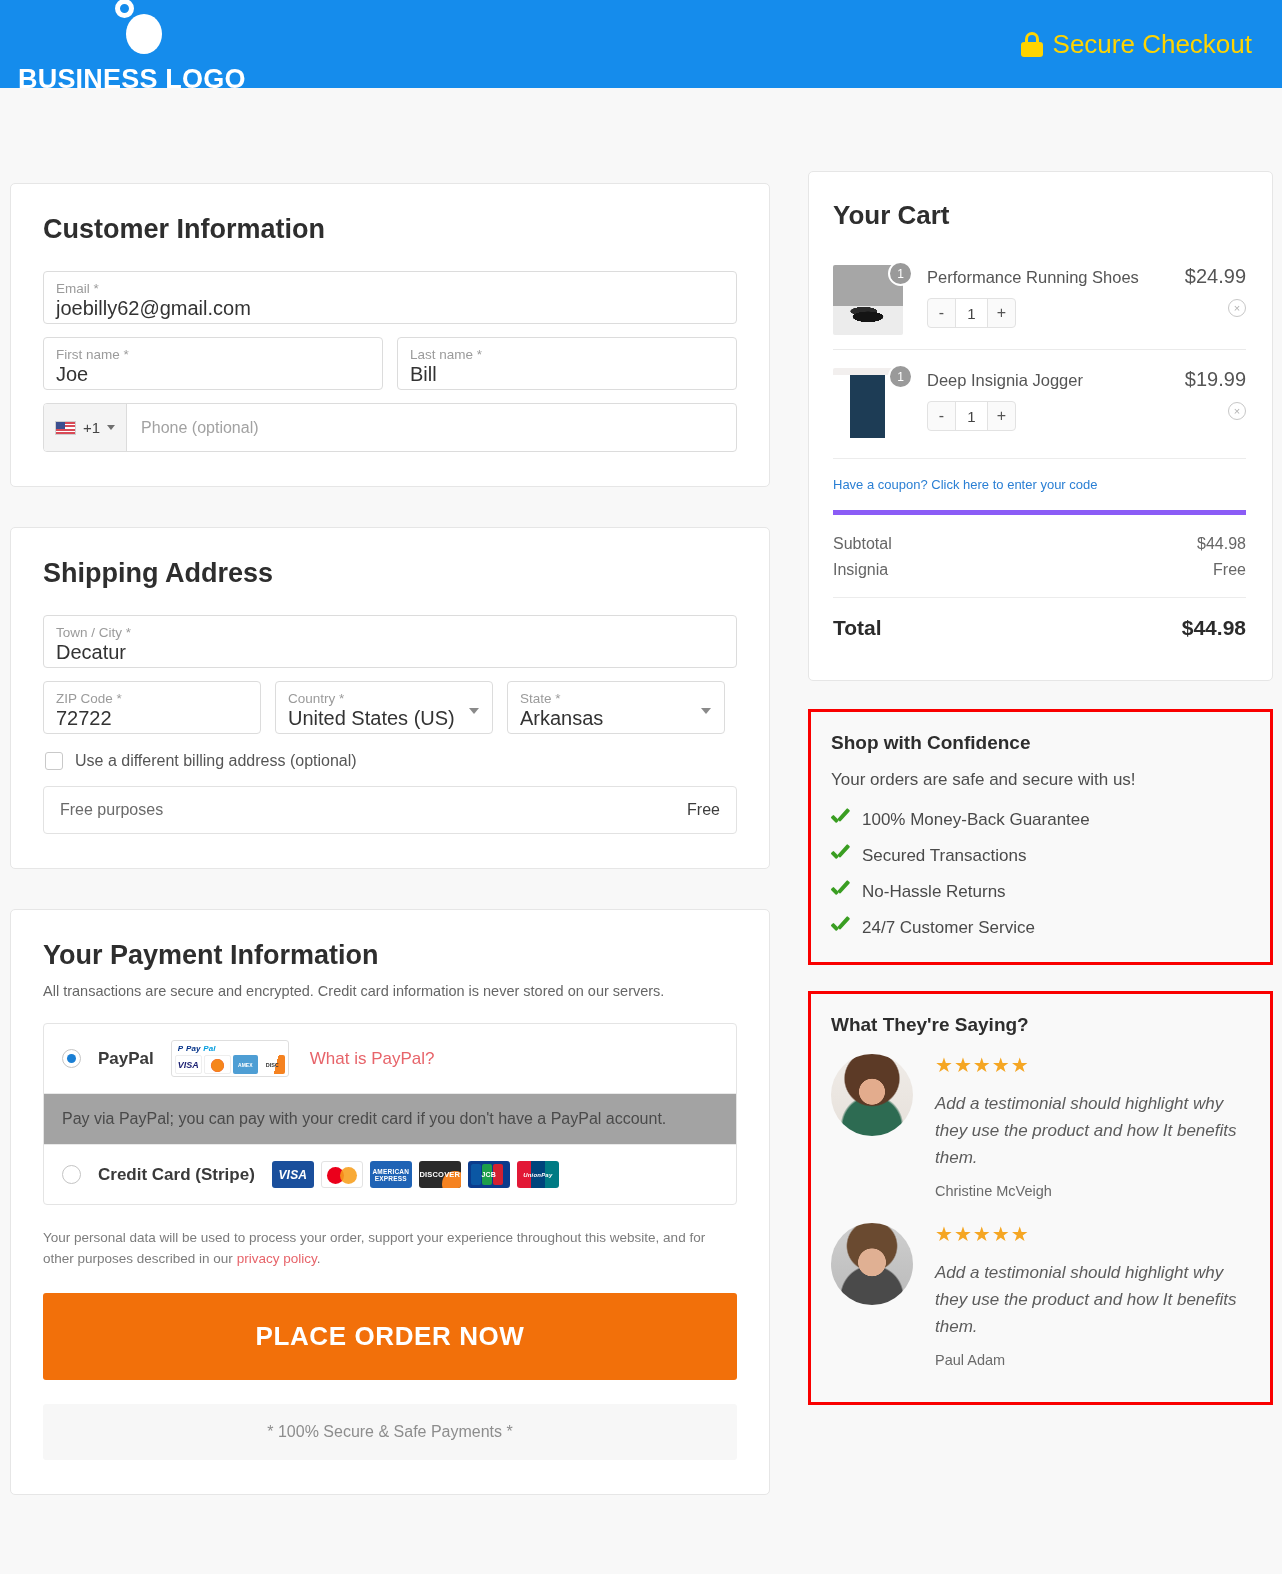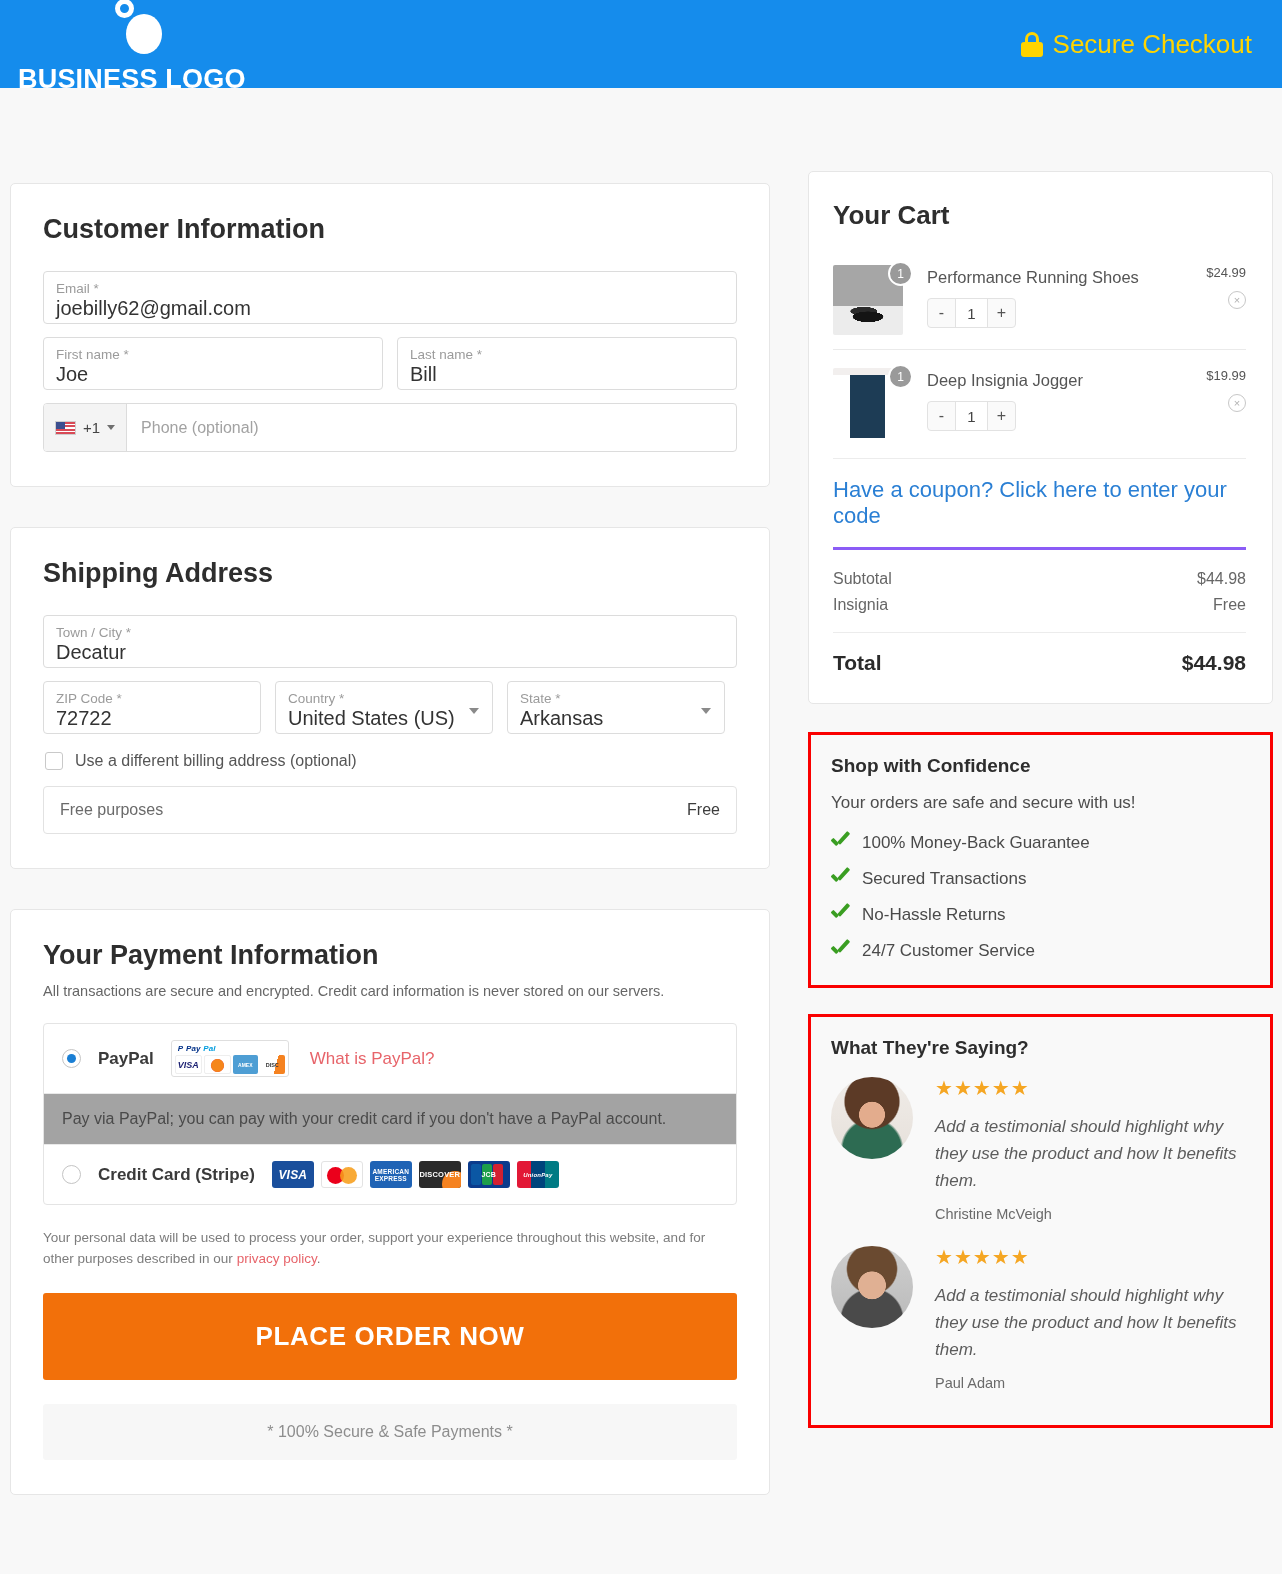--- a/index.html
+++ b/index.html
@@ -218,21 +218,21 @@
     font-family: "Liberation Sans", sans-serif;
   }
   .secure-foot {
     background: #f7f7f7; text-align: center; color: #8d8d8d;
     font-size: 16px; padding: 19px 0; margin-top: 24px; border-radius: 3px;
   }
 
   
   .cart-card {
     background: #fff; border: 1px solid #e6e6e6; border-radius: 5px;
-    padding: 28px 26px 28px 24px; margin-bottom: 28px;
+    padding: 28px 26px 40px 24px; margin-bottom: 28px;
   }
   .cart-card h2 { font-size: 26px; font-weight: bold; color: #2e2e2e; margin-bottom: 26px; }
   .cart-item { display: flex; gap: 0; padding: 8px 0 14px 0; position: relative; }
   .cart-item + .cart-item { border-top: 1px solid #eaeaea; padding-top: 18px; }
   .thumb-wrap { position: relative; width: 70px; flex: none; }
   .thumb { width: 70px; height: 70px; border-radius: 2px; display: block; }
   .thumb.shoes {
     background:
       radial-gradient(ellipse 26px 9px at 50% 74%, #141414 0 58%, rgba(0,0,0,0) 60%),
       radial-gradient(ellipse 22px 7px at 44% 66%, #2a2a2a 0 60%, rgba(0,0,0,0) 62%),
@@ -259,32 +259,32 @@
   .stepper .sb {
     width: 27px; height: 28px; display: flex; align-items: center;
     justify-content: center; font-size: 16px; color: #555; cursor: pointer;
   }
   .stepper .sv {
     width: 33px; height: 28px; background: #fff; display: flex;
     align-items: center; justify-content: center; font-size: 15px; color: #444;
     border-left: 1px solid #e2e2e2; border-right: 1px solid #e2e2e2;
   }
   .ci-right { text-align: right; width: 80px; flex: none; }
-  .ci-price { font-size: 13px; color: #555; }
+  .ci-price { font-size: 20px; color: #555; }
   .rm {
     width: 18px; height: 18px; border-radius: 50%; border: 1px solid #c7c7c7;
     color: #b2b2b2; font-size: 11px; display: inline-flex; align-items: center;
     justify-content: center; margin-top: 11px; cursor: pointer;
   }
 
   .coupon {
-    display: block; color: #2a7fd4; font-size: 22px; text-decoration: none;
+    display: block; color: #2a7fd4; font-size: 13px; text-decoration: none;
     padding: 18px 0 18px 0; border-top: 1px solid #ececec; margin-top: 6px;
   }
-  .totals { border-top: 3px solid #8b5cf6; padding-top: 16px; }
+  .totals { border-top: 5px solid #8b5cf6; padding-top: 16px; }
   .trow { display: flex; justify-content: space-between; font-size: 16px; color: #666; padding: 4px 0; }
   .grand {
     display: flex; justify-content: space-between; border-top: 1px solid #ececec;
     margin-top: 14px; padding-top: 18px; font-size: 21px; font-weight: bold; color: #2b2b2b;
   }
 
   
   .confidence {
     border: 3px solid #fa0000; background: #f9f9f9;
     padding: 20px 20px 22px 20px; margin-bottom: 26px;

